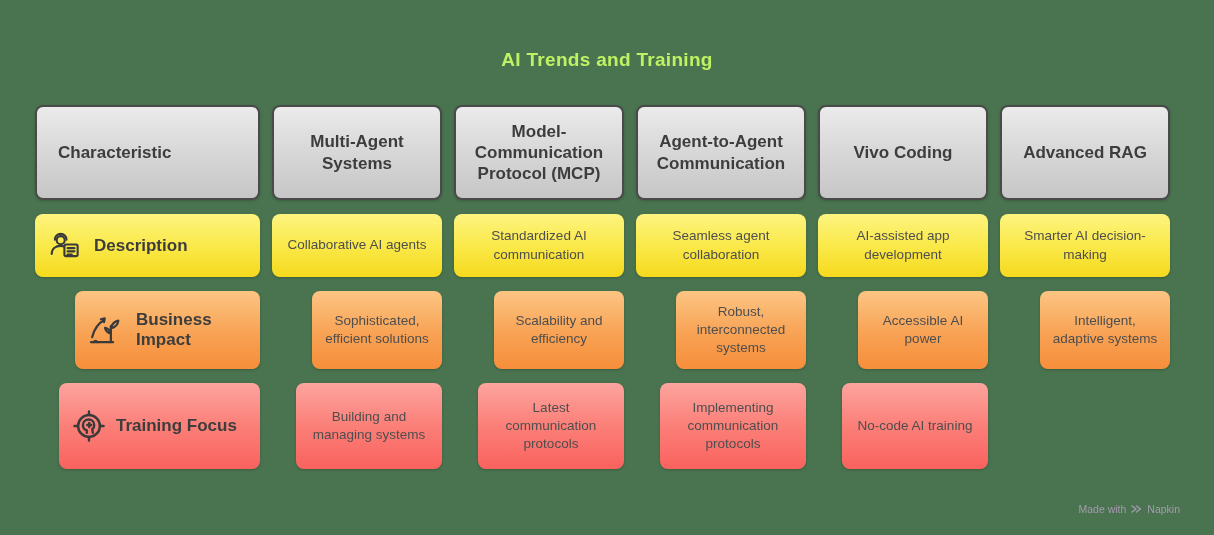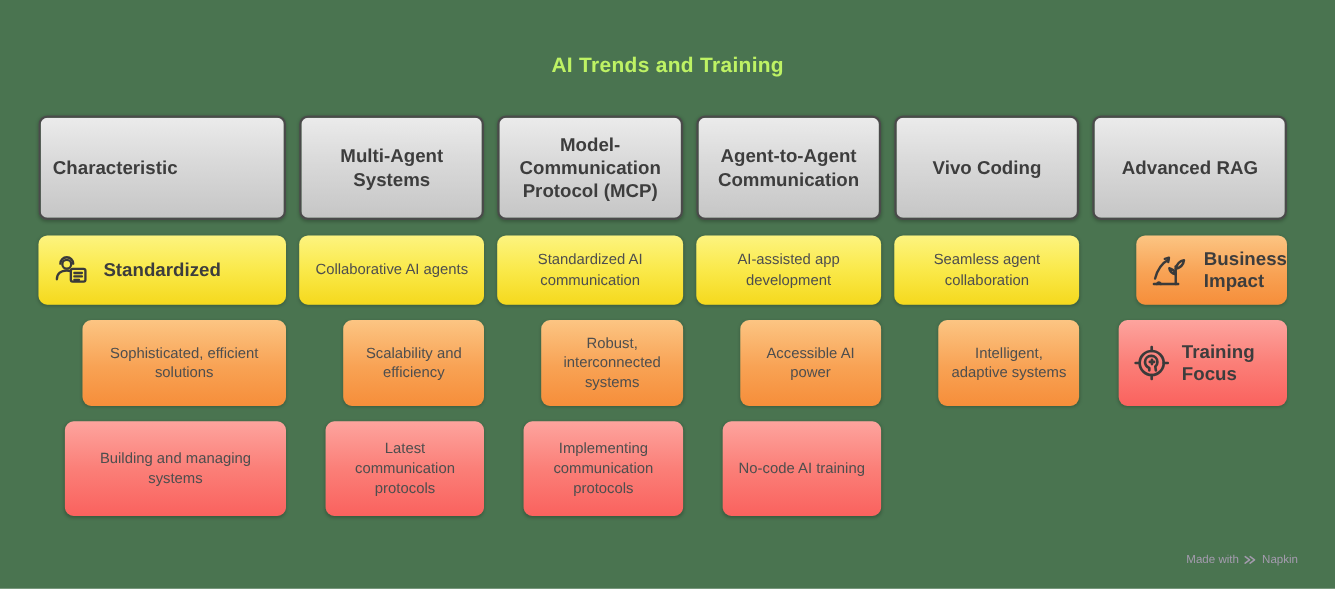--- a/index.html
+++ b/index.html
@@ -26,21 +26,21 @@
     display:flex; align-items:center; justify-content:center;
     text-align:center;
     box-shadow:0 1px 3px rgba(0,0,0,.22);
   }
   .cell.header {
     background:linear-gradient(180deg,#ebebeb 0%,#d9d9d9 45%,#c6c6c6 100%);
     border:2px solid #4a4a4a;
     font-weight:700; font-size:17px; color:#3d3d3d;
     line-height:1.25; padding:6px 10px;
   }
-  .cell.header.first { justify-content:flex-start; text-align:right; padding-left:11px; }
+  .cell.header.first { justify-content:flex-start; text-align:right; padding-left:21px; }
   .cell.label {
     justify-content:flex-start; text-align:left;
     padding-left:13px; gap:10px;
     font-weight:700; font-size:17px; color:#3d3d3d;
   }
   .cell.data { font-size:13.5px; color:#4e4e4e; line-height:1.35; padding:4px 10px; }
   .yellow { background:linear-gradient(180deg,#fdf480 0%,#fae94a 50%,#f5d91d 100%); }
   .orange { background:linear-gradient(180deg,#fcc583 0%,#f8a254 55%,#f68e3a 100%);margin-left:40px; }
   .red    { background:linear-gradient(180deg,#fda49e 0%,#fb7f78 50%,#fa625e 100%);margin-left:24px; }
   .row-icon { flex:0 0 auto; display:block; }
@@ -71,26 +71,27 @@
     <div class="cell header">Advanced RAG</div>
 
     <div class="cell label yellow">
       <svg class="row-icon" width="36" height="31" viewBox="0 0 34 29">
         <path d="M6.5 9a5.5 5.5 0 0 1 11 0"></path>
         <circle cx="12" cy="9.5" r="3.8"></circle>
         <path d="M3.5 22.5c0-5 3.6-7.6 8.5-7.6 1.2 0 2.4.2 3.4.5"></path>
         <rect x="15.5" y="13.5" width="12.5" height="11" rx="1.6"></rect>
         <path d="M18.5 17h6.5M18.5 20h6.5M18.5 23h4"></path>
       </svg>
-      <span>Standardized</span>
+      <span>Description</span>
     </div>
     <div class="cell data yellow">Collaborative AI agents</div>
     <div class="cell data yellow">Standardized AI communication</div>
+    <div class="cell data yellow">Seamless agent collaboration</div>
     <div class="cell data yellow">AI-assisted app development</div>
-    <div class="cell data yellow">Seamless agent collaboration</div>
+    <div class="cell data yellow">Smarter AI decision-making</div>
 
     <div class="cell label orange">
       <svg class="row-icon" width="38" height="32" viewBox="0 0 34 29">
         <path d="M2.5 25.5h20"></path>
         <path d="M5 25.5c1-1.6 2.2-1.6 3.2 0"></path>
         <path d="M20.5 25.5V11"></path>
         <path d="M20.5 13c4.2-1 6.3-3.2 6.8-7-3.7.6-5.8 2.8-6.8 7z"></path>
         <path d="M20.5 17.5c-3.2-.5-4.8-2.1-5.3-5 2.7.6 4.3 2 5.3 5z"></path>
         <path d="M3.5 21C5.5 13.5 9 8.5 14.5 5.5"></path>
         <path d="M11.5 4.8l3.4-.9-.6 3.5"></path>

